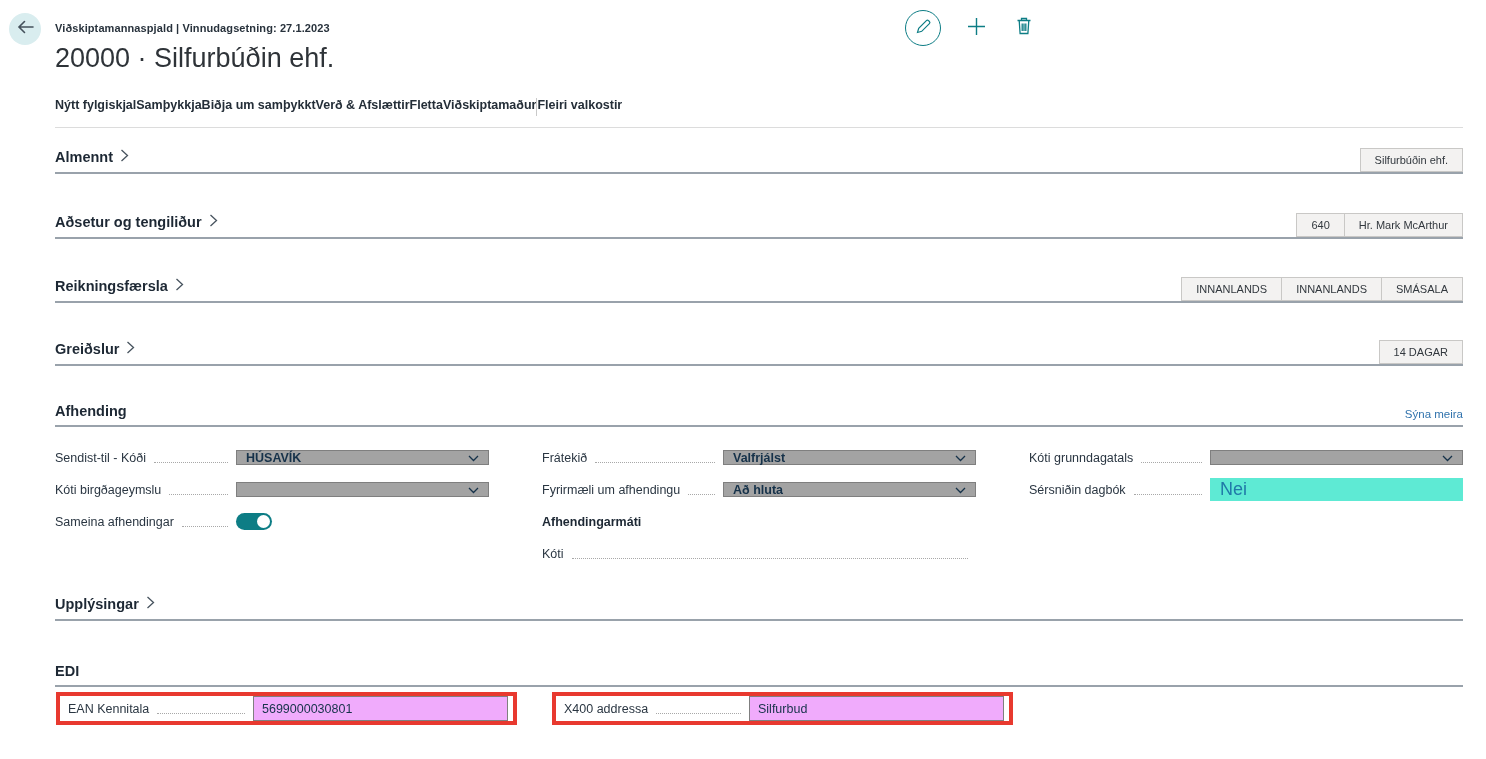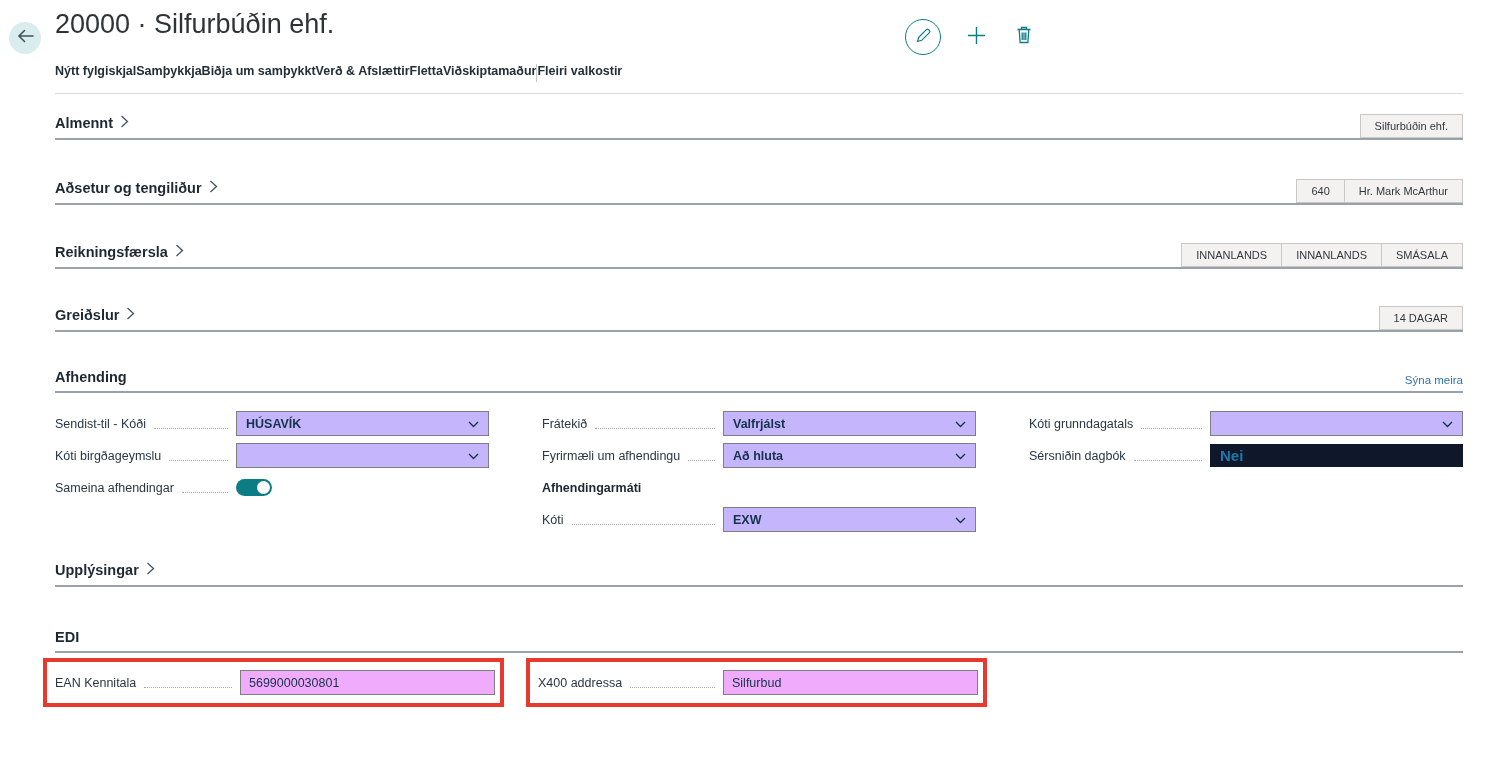--- a/index.html
+++ b/index.html
@@ -46,33 +46,33 @@
   #sec-upplysingar  { margin-top:30px; }
   #sec-edi          { margin-top:42px; }
 
   
   .fields-grid { display:grid; grid-template-columns:1fr 1fr 1fr; column-gap:53px; margin-top:19px; }
   .fcol { display:flex; flex-direction:column; gap:9px; }
   .field { display:flex; align-items:center; height:23px; }
   .flabel { font-size:12.5px; color:#2a3642; white-space:nowrap; }
   .leader { flex:1; margin:0 8px 0 8px; border-bottom:1px dotted #a8a8a8; height:10px; min-width:8px; }
   .ctrl { flex:0 0 253px; }
-  .selectbox { width:253px; height:25px; border:1px solid #7f7f7f; background:#c4b5fd;
+  .selectbox { width:253px; height:15px; border:1px solid #7f7f7f; background:#a3a3a3;
     display:flex; align-items:center; justify-content:space-between; padding:0 9px;
     font-size:12.5px; font-weight:700; color:#16324a; cursor:pointer; }
-  .readonly { width:253px; height:23px; background:#0f172a; display:flex; align-items:center;
-    padding:0 10px; font-size:15px; font-weight:700; color:#2079a8; }
+  .readonly { width:253px; height:23px; background:#5eead4; display:flex; align-items:center;
+    padding:0 10px; font-size:18px; font-weight:400; color:#2079a8; }
   .subhead { font-size:12.5px; font-weight:700; color:#1d2834; height:23px; display:flex; align-items:center; }
   .toggle { width:36px; height:17px; border-radius:9px; background:#0d7d85; position:relative; cursor:pointer; }
   .toggle .knob { position:absolute; right:2px; top:2px; width:13px; height:13px; border-radius:50%; background:#fff; }
 
   
   .edi-row { display:flex; gap:22px; margin-top:5px; margin-left:-12px; }
-  .edi-box { border:4px solid #e8392f; width:461px; height:49px; display:flex; align-items:center;
-    padding:0 5px 0 8px; }
+  .edi-box { border:4px solid #e8392f; width:461px; height:33px; display:flex; align-items:center;
+    padding:0 5px 0 8px;margin-left:13px; }
   .edi-box .txt { width:255px; height:25px; border:1px solid #7f7f7f; background:#f0abfc;
     font-family:"Liberation Sans", sans-serif; font-size:12.5px; color:#16324a; padding:0 8px; }
 </style>
 </head>
 <body>
 
 <div class="page">
 
   <div class="back-btn">
     <span>
@@ -99,20 +99,21 @@
     </div>
     <div class="icon-btn">
       <span>
         <svg width="16" height="18" viewBox="0 0 16 18">
             <path d="M1.5 3.5h13M5.5 3.5v-2h5v2M3.2 3.5l.9 13h7.8l.9-13M6.2 6.5v7.5M8 6.5v7.5M9.8 6.5v7.5" stroke="#0d7d85" stroke-width="1.3" fill="none"></path>
           </svg>
       </span>
     </div>
   </div>
 
+  <div class="breadcrumb">Viðskiptamannaspjald | Vinnudagsetning: 27.1.2023</div>
   <div class="title">20000 · Silfurbúðin ehf.</div>
 
   <div class="menubar">
     <span class="menu-item">Nýtt fylgiskjal</span>
     <span class="menu-item">Samþykkja</span>
     <span class="menu-item">Biðja um samþykkt</span>
     <span class="menu-item">Verð &amp; Afslættir</span>
     <span class="menu-item">Fletta</span>
     <span class="menu-item">Viðskiptamaður</span>
     <span class="menu-sep"></span>
@@ -229,26 +230,20 @@
           <span>Að hluta</span>
           <span><svg width="11" height="7" viewBox="0 0 11 7">
                 <path d="M1 1l4.5 4.5L10 1" stroke="#16324a" stroke-width="1.3" fill="none"></path>
               </svg></span>
         </div>
       </div>
       <div class="subhead">Afhendingarmáti</div>
       <div class="field">
         <span class="flabel">Kóti</span>
         <span class="leader"></span>
-        <div class="selectbox ctrl">
-          <span>EXW</span>
-          <span><svg width="11" height="7" viewBox="0 0 11 7">
-                <path d="M1 1l4.5 4.5L10 1" stroke="#16324a" stroke-width="1.3" fill="none"></path>
-              </svg></span>
-        </div>
       </div>
     </div>
 
     <div class="fcol">
       <div class="field">
         <span class="flabel">Kóti grunndagatals</span>
         <span class="leader"></span>
         <div class="selectbox ctrl">
           <span></span>
           <span><svg width="11" height="7" viewBox="0 0 11 7">

